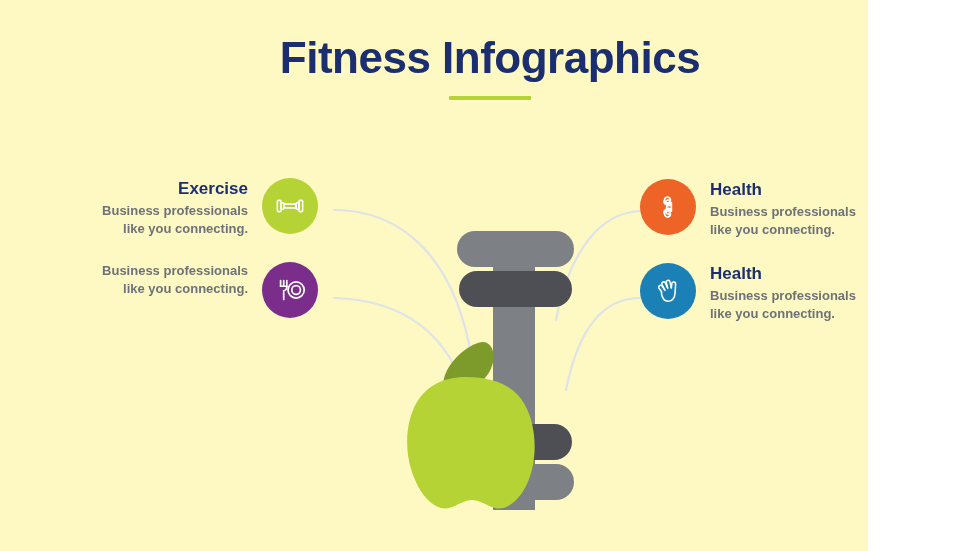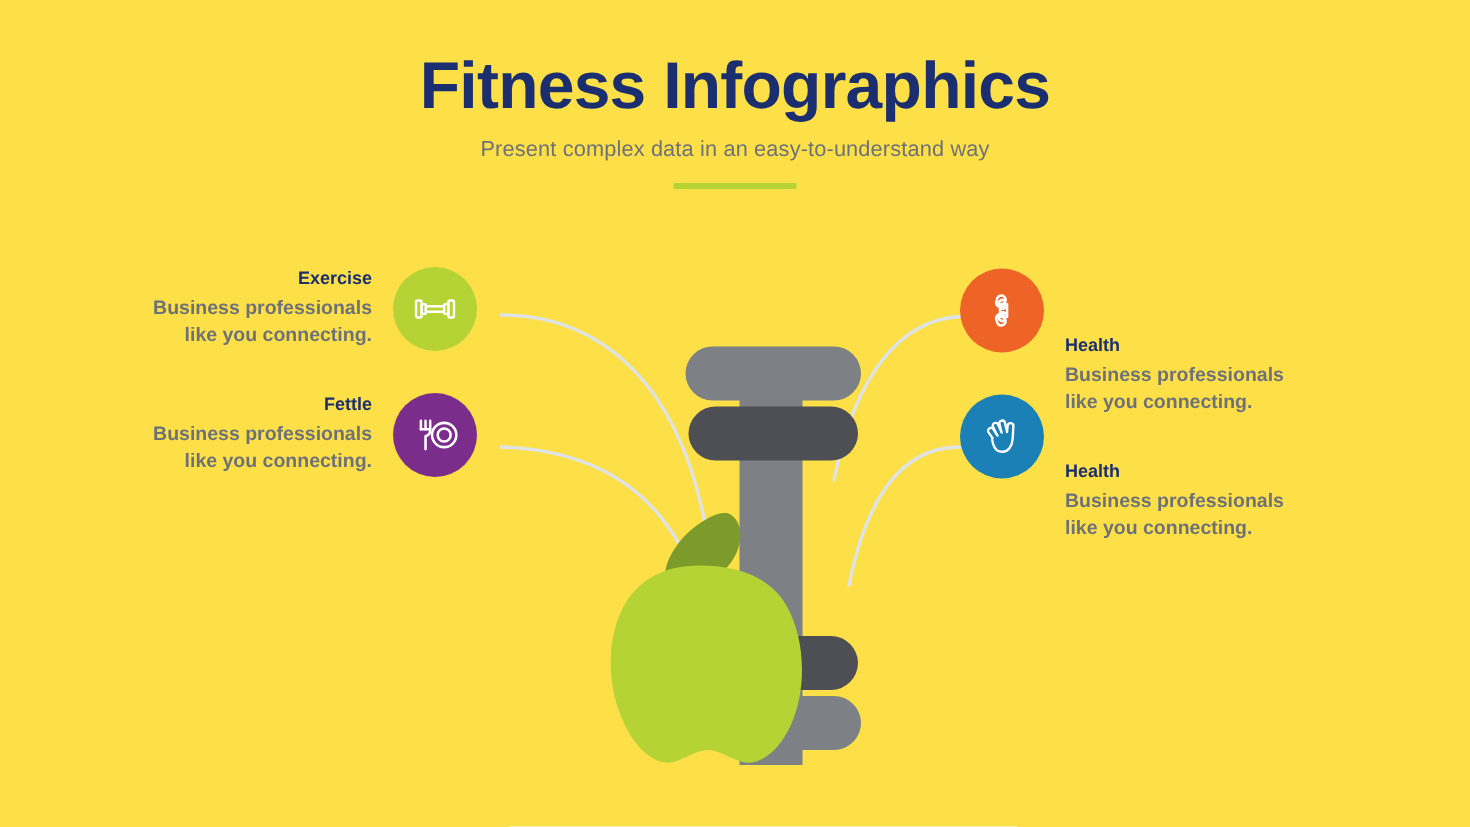--- a/index.html
+++ b/index.html
@@ -5,23 +5,23 @@
   * { box-sizing: border-box; margin: 0; padding: 0; }
   html, body {
     width: 980px;
     height: 551px;
     overflow: hidden;
     background: #ffffff;
     font-family: "Liberation Sans", sans-serif;
   }
   #slide {
     position: relative;
-    width: 980px;
-    height: 551px;
-    background: #fde047;
+    width: 868px;
+    height: 551px;
+    background: #fef9c3;
   }
 
   
   #header {
     position: absolute;
     left: 0;
     top: 34px;
     width: 980px;
     text-align: center;
   }
@@ -67,24 +67,24 @@
   
   .item {
     position: absolute;
     display: flex;
     align-items: flex-start;
   }
   .item-text { width: 152px; }
   .item-left { left: 96px; }
   .item-left .item-text { text-align: right; margin-right: 14px; }
   .item-right { left: 640px; }
-  .item-right .item-text { text-align: left; margin-left: 14px; margin-top: 44px; }
+  .item-right .item-text { text-align: left; margin-left: 14px; }
 
   .item-title {
-    font-size: 12px;
+    font-size: 17px;
     font-weight: bold;
     color: #1b2f70;
     line-height: 1.25;
     margin-bottom: 3px;
   }
   .item-desc {
     font-size: 13px;
     color: #6e7278;
     line-height: 1.35;
     font-weight: bold;
@@ -106,21 +106,20 @@
   #item-health   { top: 179px; }
   #item-repair   { top: 263px; }
 </style>
 </head>
 <body>
 
 <div id="slide">
 
   <div id="header">
     <div id="title">Fitness Infographics</div>
-    <div id="subtitle">Present complex data in an easy-to-understand way</div>
     <div id="accent-bar"></div>
   </div>
 
   <svg id="connectors" viewBox="0 0 980 551" width="980" height="551">
     <g fill="none" stroke="#dde3e8" stroke-width="2.2" stroke-linecap="round">
       <path d="M334 210 C 400 210, 455 255, 472 360"></path>
       <path d="M334 298 C 400 300, 448 330, 468 400"></path>
       <path d="M640 211 C 600 213, 570 250, 556 320"></path>
       <path d="M640 298 C 602 298, 578 330, 566 390"></path>
     </g>
@@ -165,21 +164,20 @@
           <rect x="22.5" y="12.5" width="3" height="7" rx="1"></rect>
           <rect x="25.5" y="10" width="4" height="12" rx="1.2"></rect>
           <rect x="9.5" y="14" width="13" height="4" rx="1"></rect>
         </svg>
       </span>
     </div>
   </div>
 
   <div class="item item-left" id="item-fettle">
     <div class="item-text">
-      <div class="item-title">Fettle</div>
       <div class="item-desc">Business professionals</div>
       <div class="item-desc">like you connecting.</div>
     </div>
     <div class="badge" style="background:#7b2d8b">
       <span>
         <svg width="32" height="32" viewBox="0 0 34 34" fill="none" stroke="#ffffff" stroke-width="1.8">
 
           <path d="M7 7 V13 M10.3 7 V13 M13.6 7 V13" stroke-linecap="round"></path>
           <path d="M7 13 H13.6 C13.6 16.2 12.2 17.6 10.3 17.8 V27" stroke-linecap="round" stroke-linejoin="round"></path>
 

